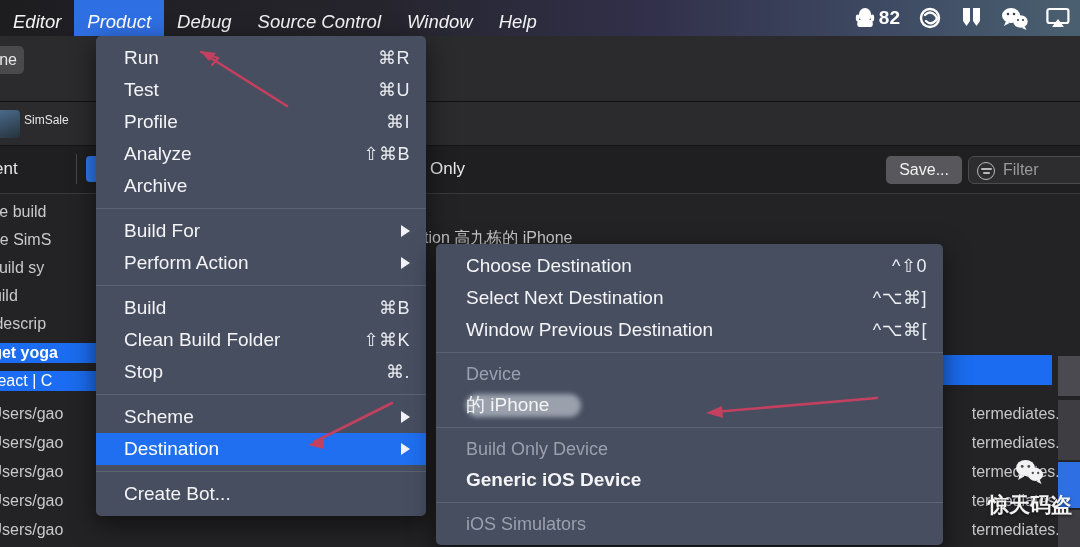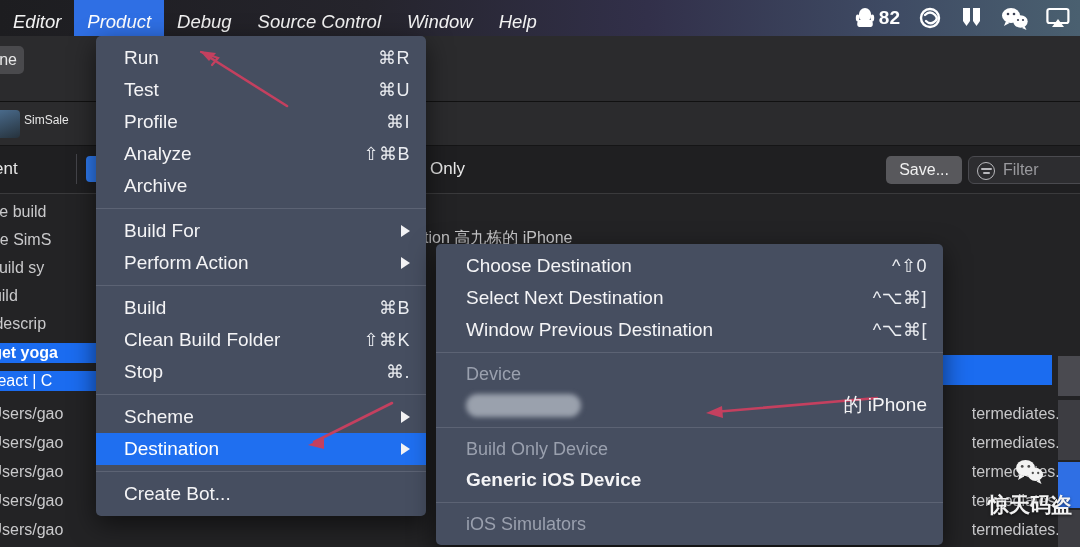--- a/index.html
+++ b/index.html
@@ -124,21 +124,21 @@
   #dest-menu .mi { font-size:19px; padding:0 16px 0 30px; height:32px; }
   #dest-menu .section {
     height:30px; display:flex; align-items:center; padding-left:30px;
     color:#9aa0ae; font-size:18px;
   }
   #dest-menu .dev-row { position:relative; }
   .redact {
     position:absolute; left:30px; top:5px; width:115px; height:23px;
     background:#9aa1ad; border-radius:12px; filter:blur(2.5px);
   }
-  .dev-text { position:relative; z-index:2; filter:blur(.3px);text-align:right; }
+  .dev-text { position:relative; z-index:2; filter:blur(.3px); }
 
   
   .anno { position:absolute; left:0; top:0; width:1080px; height:547px; pointer-events:none; }
 
   
   .watermark {
     position:absolute; right:8px; bottom:28px;
     display:flex; align-items:center; gap:7px;
     color:#f2f2f2; font-size:21px; font-weight:bold;
     text-shadow:0 1px 3px rgba(0,0,0,.6);

